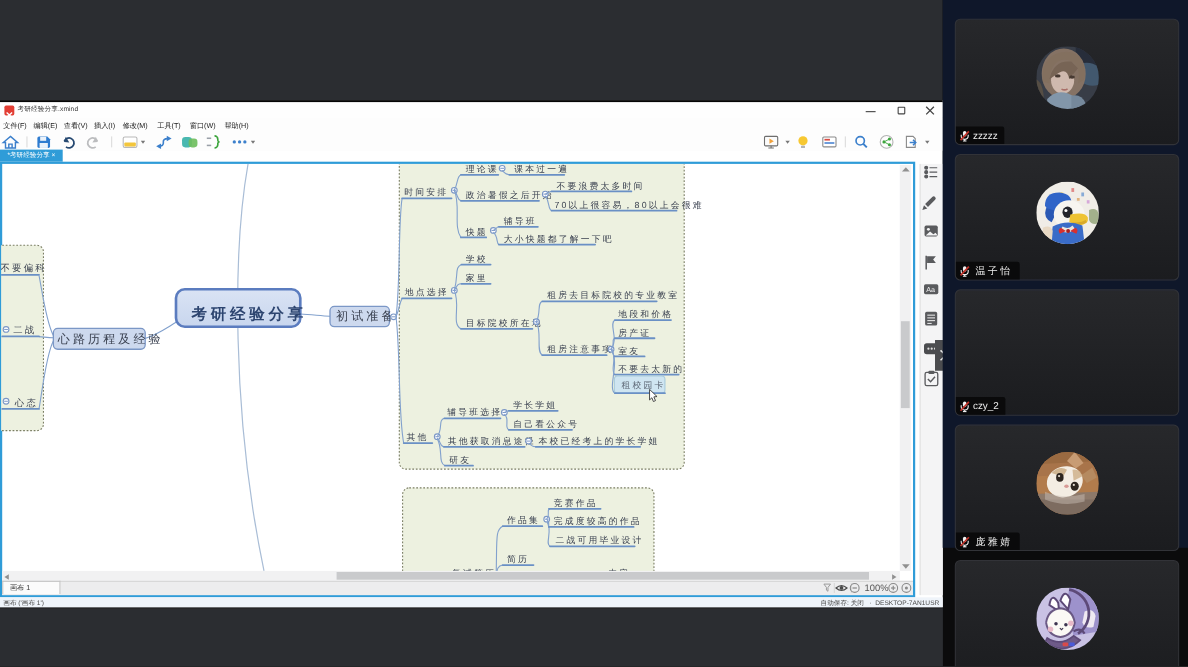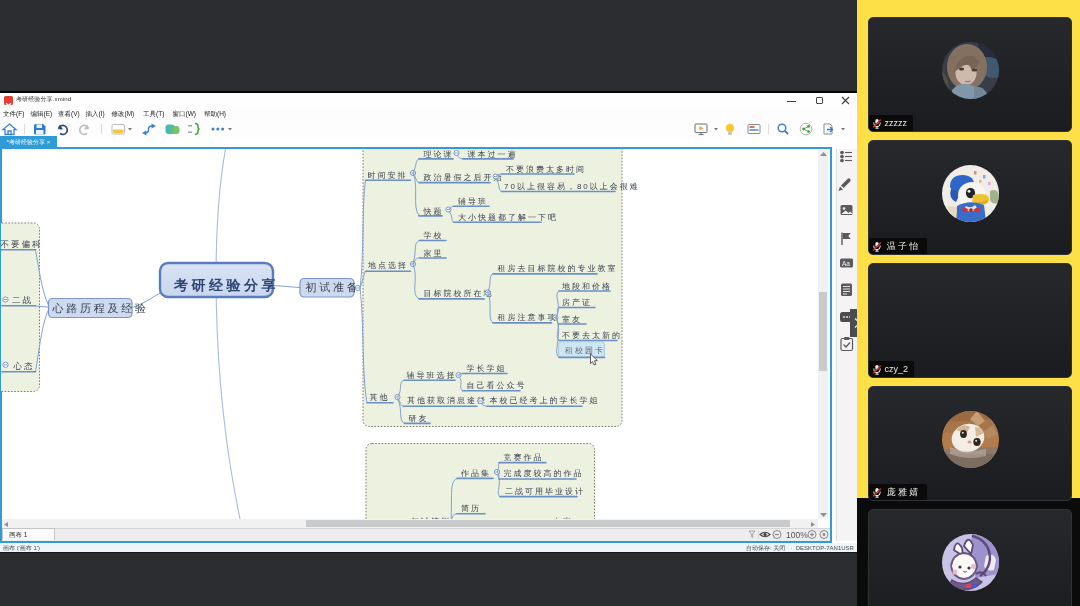--- a/index.html
+++ b/index.html
@@ -24,21 +24,21 @@
 #hsb{left:2px;top:519px;width:816px;height:9px;background:#f1f1f2;}
 #hthumb{left:306px;top:520px;width:484px;height:7px;background:#c9cacc;}
 #sheetrow{left:2px;top:528px;width:828px;height:13px;background:#ededee;border-top:1px solid #d5d5d5;}
 #sheettab{left:2px;top:528px;width:53px;height:12px;background:#fbfbfb;border:1px solid #c4c4c4;border-bottom:none;font-size:6.5px;color:#333;line-height:12px;padding-left:6px;}
 #statusbar{left:0;top:543px;width:857px;height:9px;background:#eff4fa;}
 .stxt{font-size:6px;color:#4a4a4a;top:544px;}
 
 #iconstrip{left:836px;top:149px;width:21px;height:392px;background:#f4f4f5;border-left:1px solid #e0e0e0;}
 #panelhandle{left:850px;top:309px;width:16px;height:28px;background:#4b4c4f;border-radius:0 5px 5px 0;color:#ddd;font-size:9px;line-height:28px;text-align:center;}
 
-#sidebar{left:857px;top:0;width:223px;height:498px;background:#fde047;}
+#sidebar{left:857px;top:0;width:223px;height:498px;background:#0f172a;}
 .tile{position:absolute;left:11px;width:204px;height:115px;background:linear-gradient(#27282b,#1b1c1f);border:1px solid #323338;border-radius:5px;}
 .av{position:absolute;left:73px;top:24px;width:57px;height:57px;border-radius:50%;overflow:hidden;}
 .nlabel{position:absolute;left:0;bottom:0;height:16px;background:#0a0a0b;border-radius:0 2px 0 4px;display:flex;align-items:center;padding:0 6px 0 3px;}
 .nlabel span{color:#ececec;font-size:9px;white-space:nowrap;}
 </style></head><body>
 <div id="stage">
   <div class="abs" id="desktop"></div>
   <div class="abs" id="deskbottom"></div>
   <div class="abs" id="win"></div>
   <div class="abs" id="titlebar"></div>

